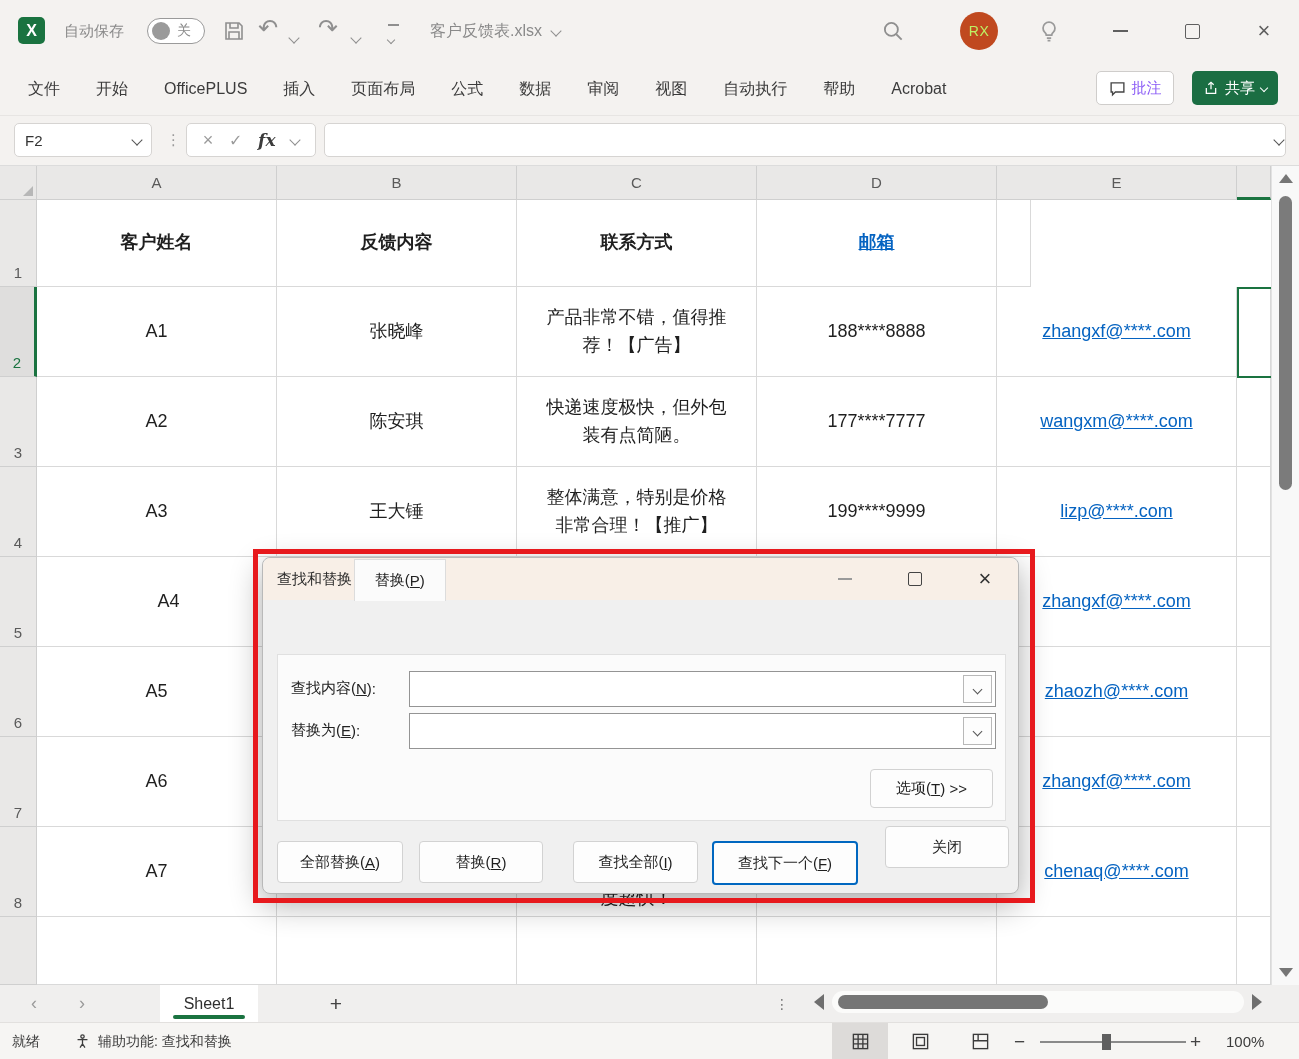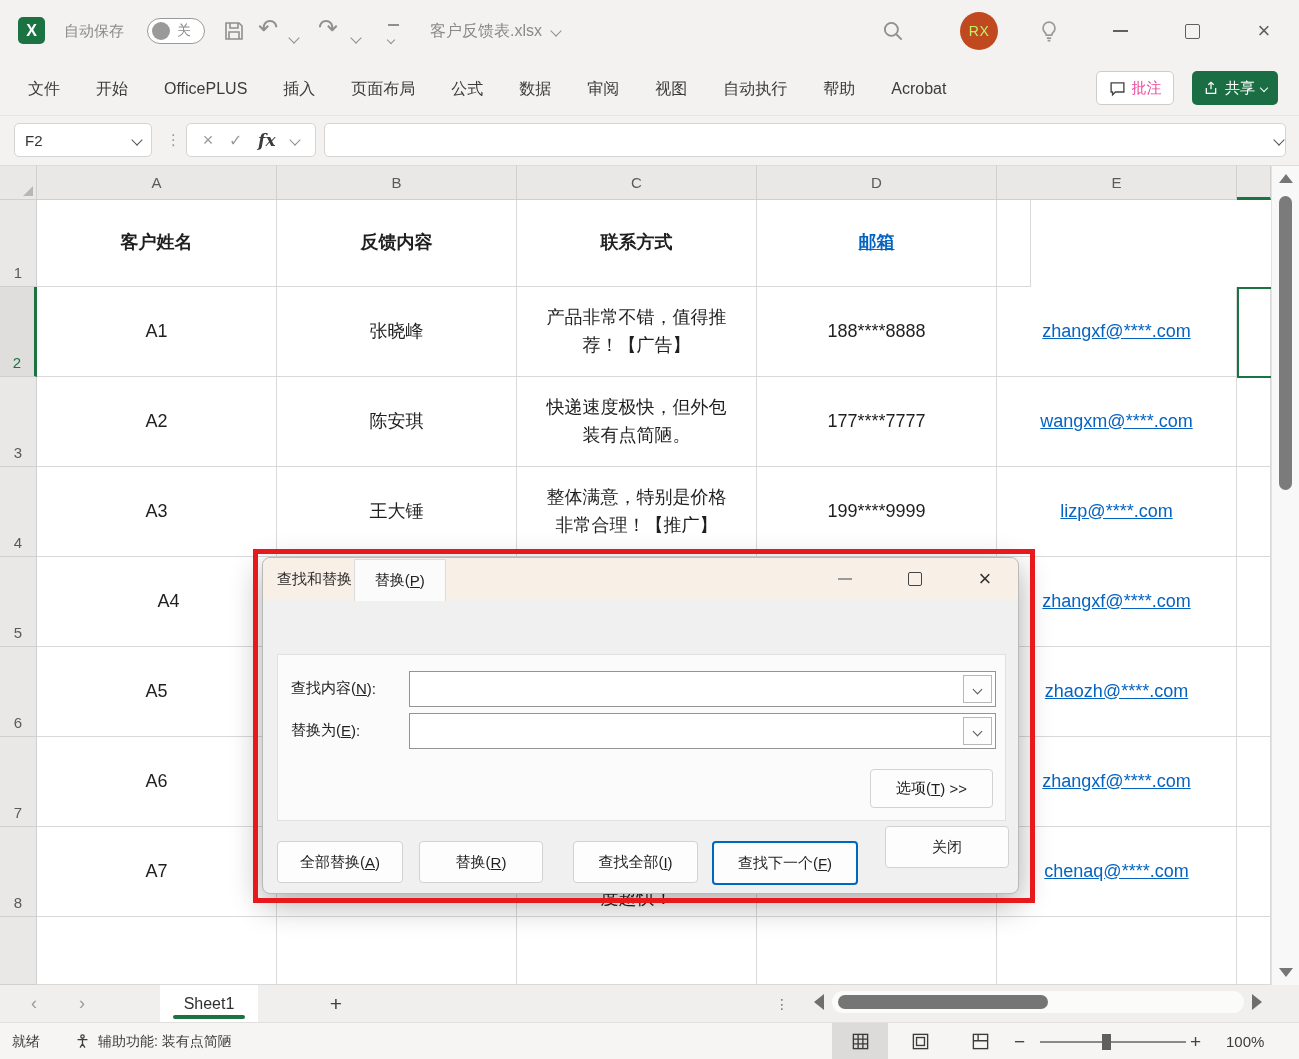--- a/index.html
+++ b/index.html
@@ -21,21 +21,21 @@
   .chev.dark{border-color:#555;}
   .doc-title{left:430px;top:0;height:62px;display:flex;align-items:center;gap:10px;font-size:16px;color:#8a8a8a;}
   .avatar{left:960px;top:12px;width:38px;height:38px;border-radius:50%;background:#c0491f;color:#bef264;
           font-size:14px;display:flex;align-items:center;justify-content:center;letter-spacing:.5px;}
   .wbtn{top:0;width:46px;height:62px;display:flex;align-items:center;justify-content:center;color:#5f5f5f;}
   
   .ribbon{left:0;top:62px;width:1299px;height:54px;background:#f4f2f0;border-bottom:1px solid #e7e5e3;}
   .rtabs{position:absolute;left:10px;top:0;height:54px;display:flex;}
   .rtab{padding:0 18px;height:54px;display:flex;align-items:center;font-size:16px;color:#3b3b3b;cursor:default;}
   .comments-btn{left:1096px;top:71px;width:78px;height:34px;background:#fff;border:1px solid #cfcdcb;border-radius:5px;
-        display:flex;align-items:center;justify-content:center;gap:6px;font-size:15px;color:#ec4899;}
+        display:flex;align-items:center;justify-content:center;gap:6px;font-size:15px;color:#8b5cf6;}
   .share-btn{left:1192px;top:71px;width:86px;height:34px;background:#1b6e43;border-radius:5px;color:#fff;
         display:flex;align-items:center;justify-content:center;gap:6px;font-size:15px;}
   .share-btn .chev{border-color:#fff;width:5px;height:5px;}
   
   .fbar{left:0;top:116px;width:1299px;height:50px;background:#f4f2f0;border-bottom:1px solid #dcdcdc;}
   .namebox{left:14px;top:7px;width:138px;height:34px;background:#fff;border:1px solid #d6d4d2;border-radius:5px;
            display:flex;align-items:center;font-size:15px;color:#333;padding:0 10px;justify-content:space-between;}
   .vdots{left:166px;top:7px;height:34px;display:flex;align-items:center;color:#9a9a9a;font-size:15px;}
   .fxgroup{left:186px;top:7px;width:130px;height:34px;background:#fff;border:1px solid #d6d4d2;border-radius:5px;
            display:flex;align-items:center;justify-content:space-around;padding:0 8px;}
@@ -382,21 +382,21 @@
   </div>
 
   <div class="abs statusbar">
     <div class="st-item" style="left:12px;">就绪</div>
     <div class="st-item" style="left:74px;">
       <svg width="17" height="17" viewBox="0 0 24 24" fill="none" stroke="#3c3c3c" stroke-width="1.8">
         <circle cx="12" cy="5" r="2.4"></circle>
           <path d="M5 9.5h14M12 9.5v6M12 15.5l-3.5 5M12 15.5l3.5 5"></path>
       </svg>
     </div>
-    <div class="st-item" style="left:98px;">辅助功能: 装有点简陋</div>
+    <div class="st-item" style="left:98px;">辅助功能: 查找和替换</div>
     <div class="viewbtn active" style="left:832px;">
       <svg width="19" height="19" viewBox="0 0 24 24" fill="none" stroke="#3b3b3b" stroke-width="1.7">
         <rect x="3" y="3" width="18" height="18"></rect>
           <path d="M3 9h18M3 15h18M9 3v18M15 3v18"></path>
       </svg>
     </div>
     <div class="viewbtn" style="left:892px;">
       <svg width="19" height="19" viewBox="0 0 24 24" fill="none" stroke="#3b3b3b" stroke-width="1.7">
         <rect x="3" y="3" width="18" height="18"></rect>
           <rect x="7" y="7" width="10" height="10"></rect>

